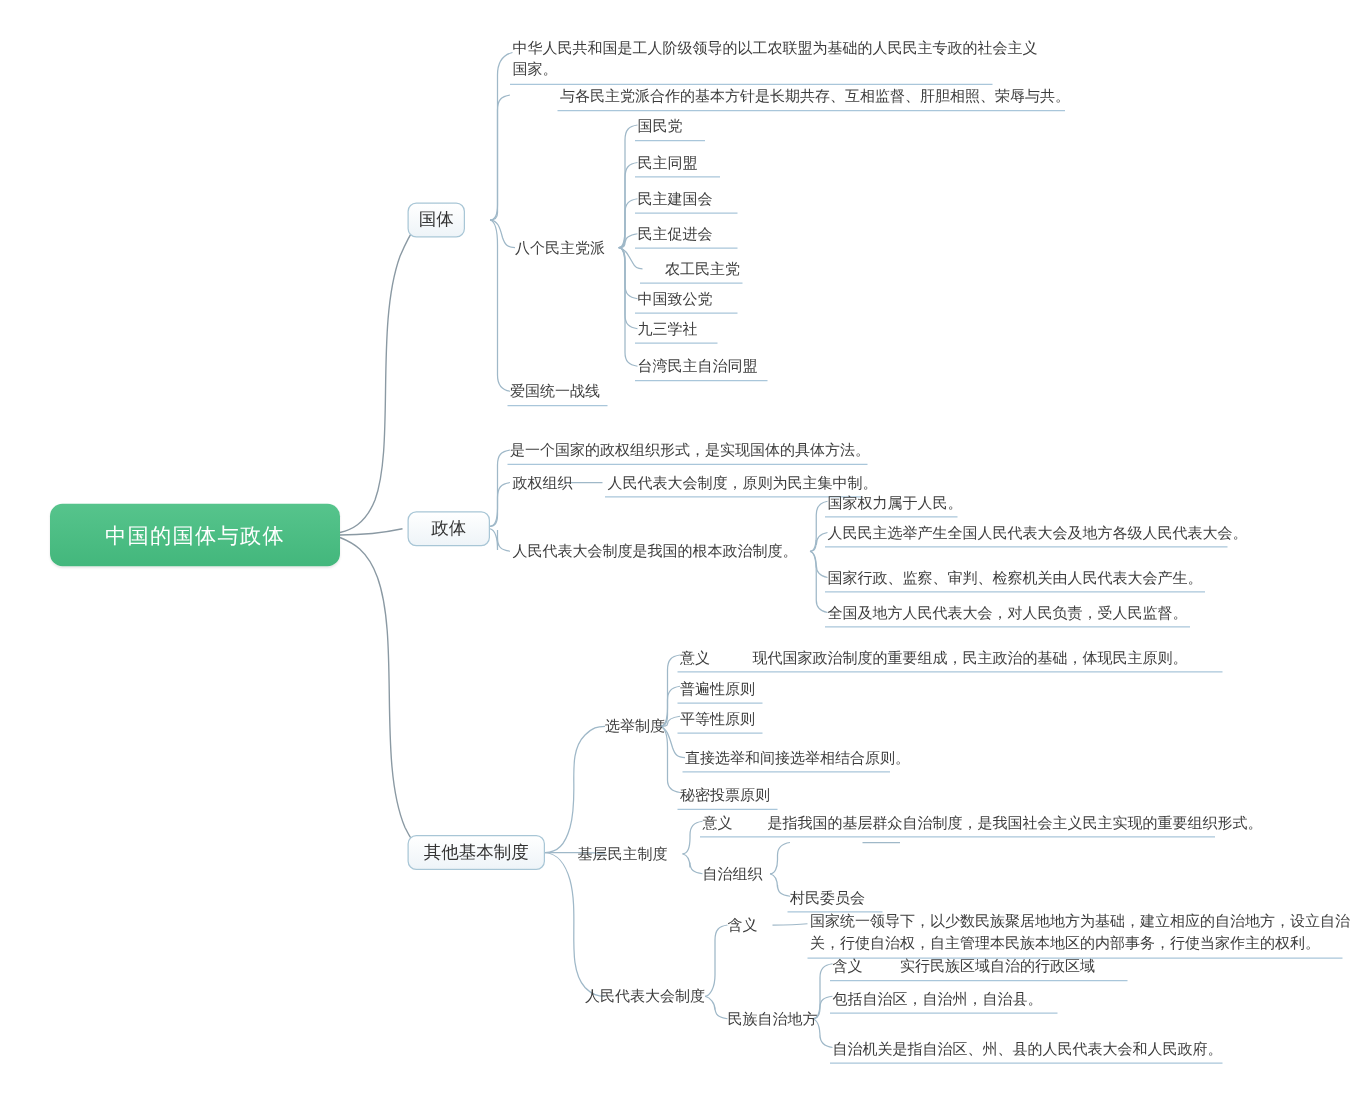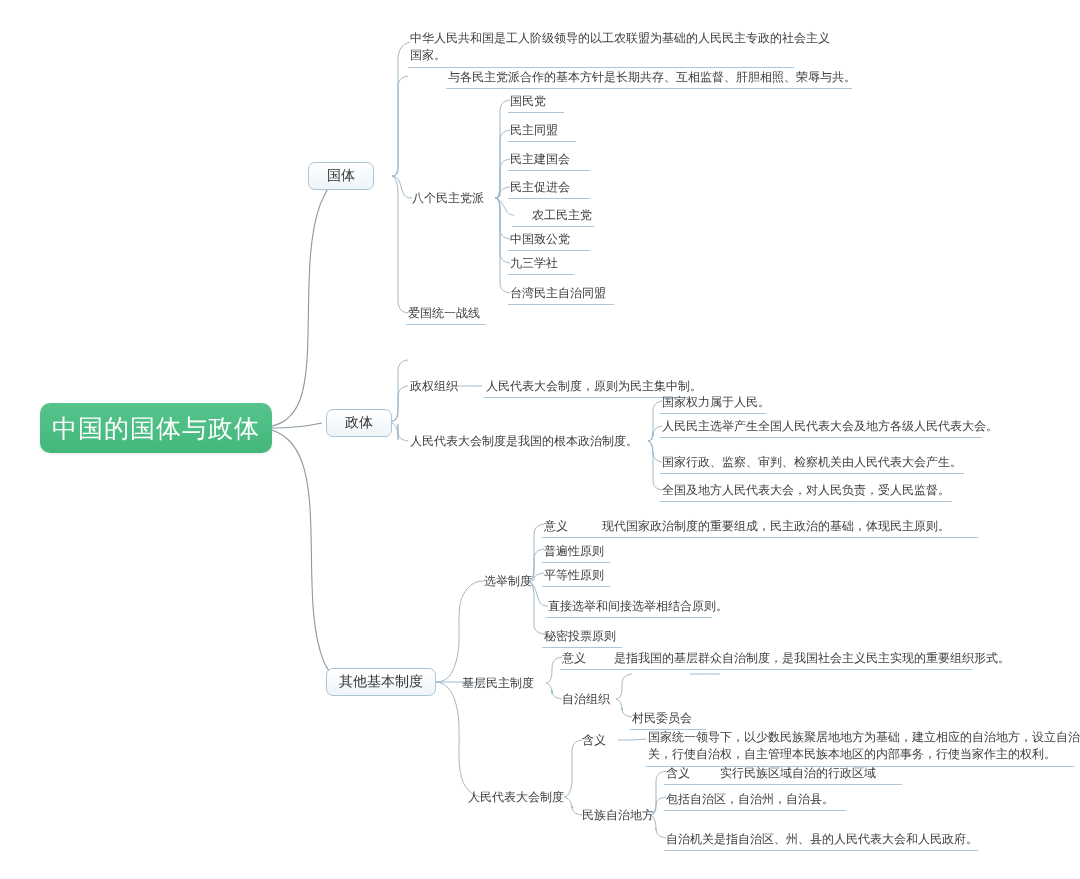--- a/index.html
+++ b/index.html
@@ -38,21 +38,21 @@
     box-sizing: border-box;
     white-space: pre;
     color: #3b3b3b;
   }
 
   
   .node.root {
     background: linear-gradient(180deg, #56c48c 0%, #43b77c 100%);
     color: #ffffff;
     border-radius: 10px;
-    font-size: 25px;
+    font-size: 17px;
     letter-spacing: 1px;
     display: flex;
     align-items: center;
     justify-content: center;
     box-shadow: 0 1px 2px rgba(0,0,0,0.10);
   }
 
   
   .node.boxed {
     background: linear-gradient(180deg, #ffffff 0%, #eef4f8 100%);
@@ -148,21 +148,21 @@
 
     <path d="M618,740 C 630,740 636,740 646,739"></path>
 
     <path d="M650,815 C 654,815 656,810 656,802 L656,782 C 656,775 659,772 666,771"></path>
     <path d="M650,815 C 654,815 656,812 656,806 L656,806 C 656,800 659,798 666,797"></path>
     <path d="M650,815 C 654,816 656,822 656,830 L656,828 C 656,834 659,837 666,838"></path>
   </svg>
 
   <div class="node root" style="left:40px; top:403px; width:232px; height:50px;">中国的国体与政体</div>
 
-  <div class="node boxed" style="left:308px; top:162px; width:66px; height:28px;">国体</div>
+  <div class="node boxed" style="left:326px; top:162px; width:46px; height:28px;">国体</div>
 
   <div class="node text two-line" style="left:408px; top:30px; width:386px;">中华人民共和国是工人阶级领导的以工农联盟为基础的人民民主专政的社会主义
 国家。</div>
 
   <div class="node text" style="left:406px; top:69px; width:406px;margin-left:40px;">与各民主党派合作的基本方针是长期共存、互相监督、肝胆相照、荣辱与共。</div>
 
   <div class="node text plain" style="left:410px; top:190px; width:85px;">八个民主党派</div>
 
   <div class="node text" style="left:508px; top:93px; width:56px;">国民党</div>
   <div class="node text" style="left:508px; top:122px; width:68px;">民主同盟</div>
@@ -170,20 +170,21 @@
   <div class="node text" style="left:508px; top:179px; width:82px;">民主促进会</div>
   <div class="node text" style="left:512px; top:207px; width:82px;text-align:right;">农工民主党</div>
   <div class="node text" style="left:508px; top:231px; width:82px;">中国致公党</div>
   <div class="node text" style="left:508px; top:255px; width:66px;">九三学社</div>
   <div class="node text" style="left:508px; top:285px; width:106px;">台湾民主自治同盟</div>
 
   <div class="node text" style="left:406px; top:305px; width:80px;">爱国统一战线</div>
 
   <div class="node boxed" style="left:326px; top:409px; width:66px; height:28px;">政体</div>
 
+  <div class="node text" style="left:406px; top:352px; width:288px;">是一个国家的政权组织形式，是实现国体的具体方法。</div>
 
   <div class="node text plain" style="left:408px; top:378px; width:44px;">政权组织</div>
 
   <div class="node text plain" style="left:408px; top:433px; width:240px;">人民代表大会制度是我国的根本政治制度。</div>
 
   <div class="node text" style="left:484px; top:378px; width:206px;">人民代表大会制度，原则为民主集中制。</div>
 
   <div class="node text" style="left:660px; top:394px; width:106px;">国家权力属于人民。</div>
   <div class="node text" style="left:660px; top:418px; width:322px;">人民民主选举产生全国人民代表大会及地方各级人民代表大会。</div>
   <div class="node text" style="left:660px; top:482px; width:292px;">全国及地方人民代表大会，对人民负责，受人民监督。</div>

